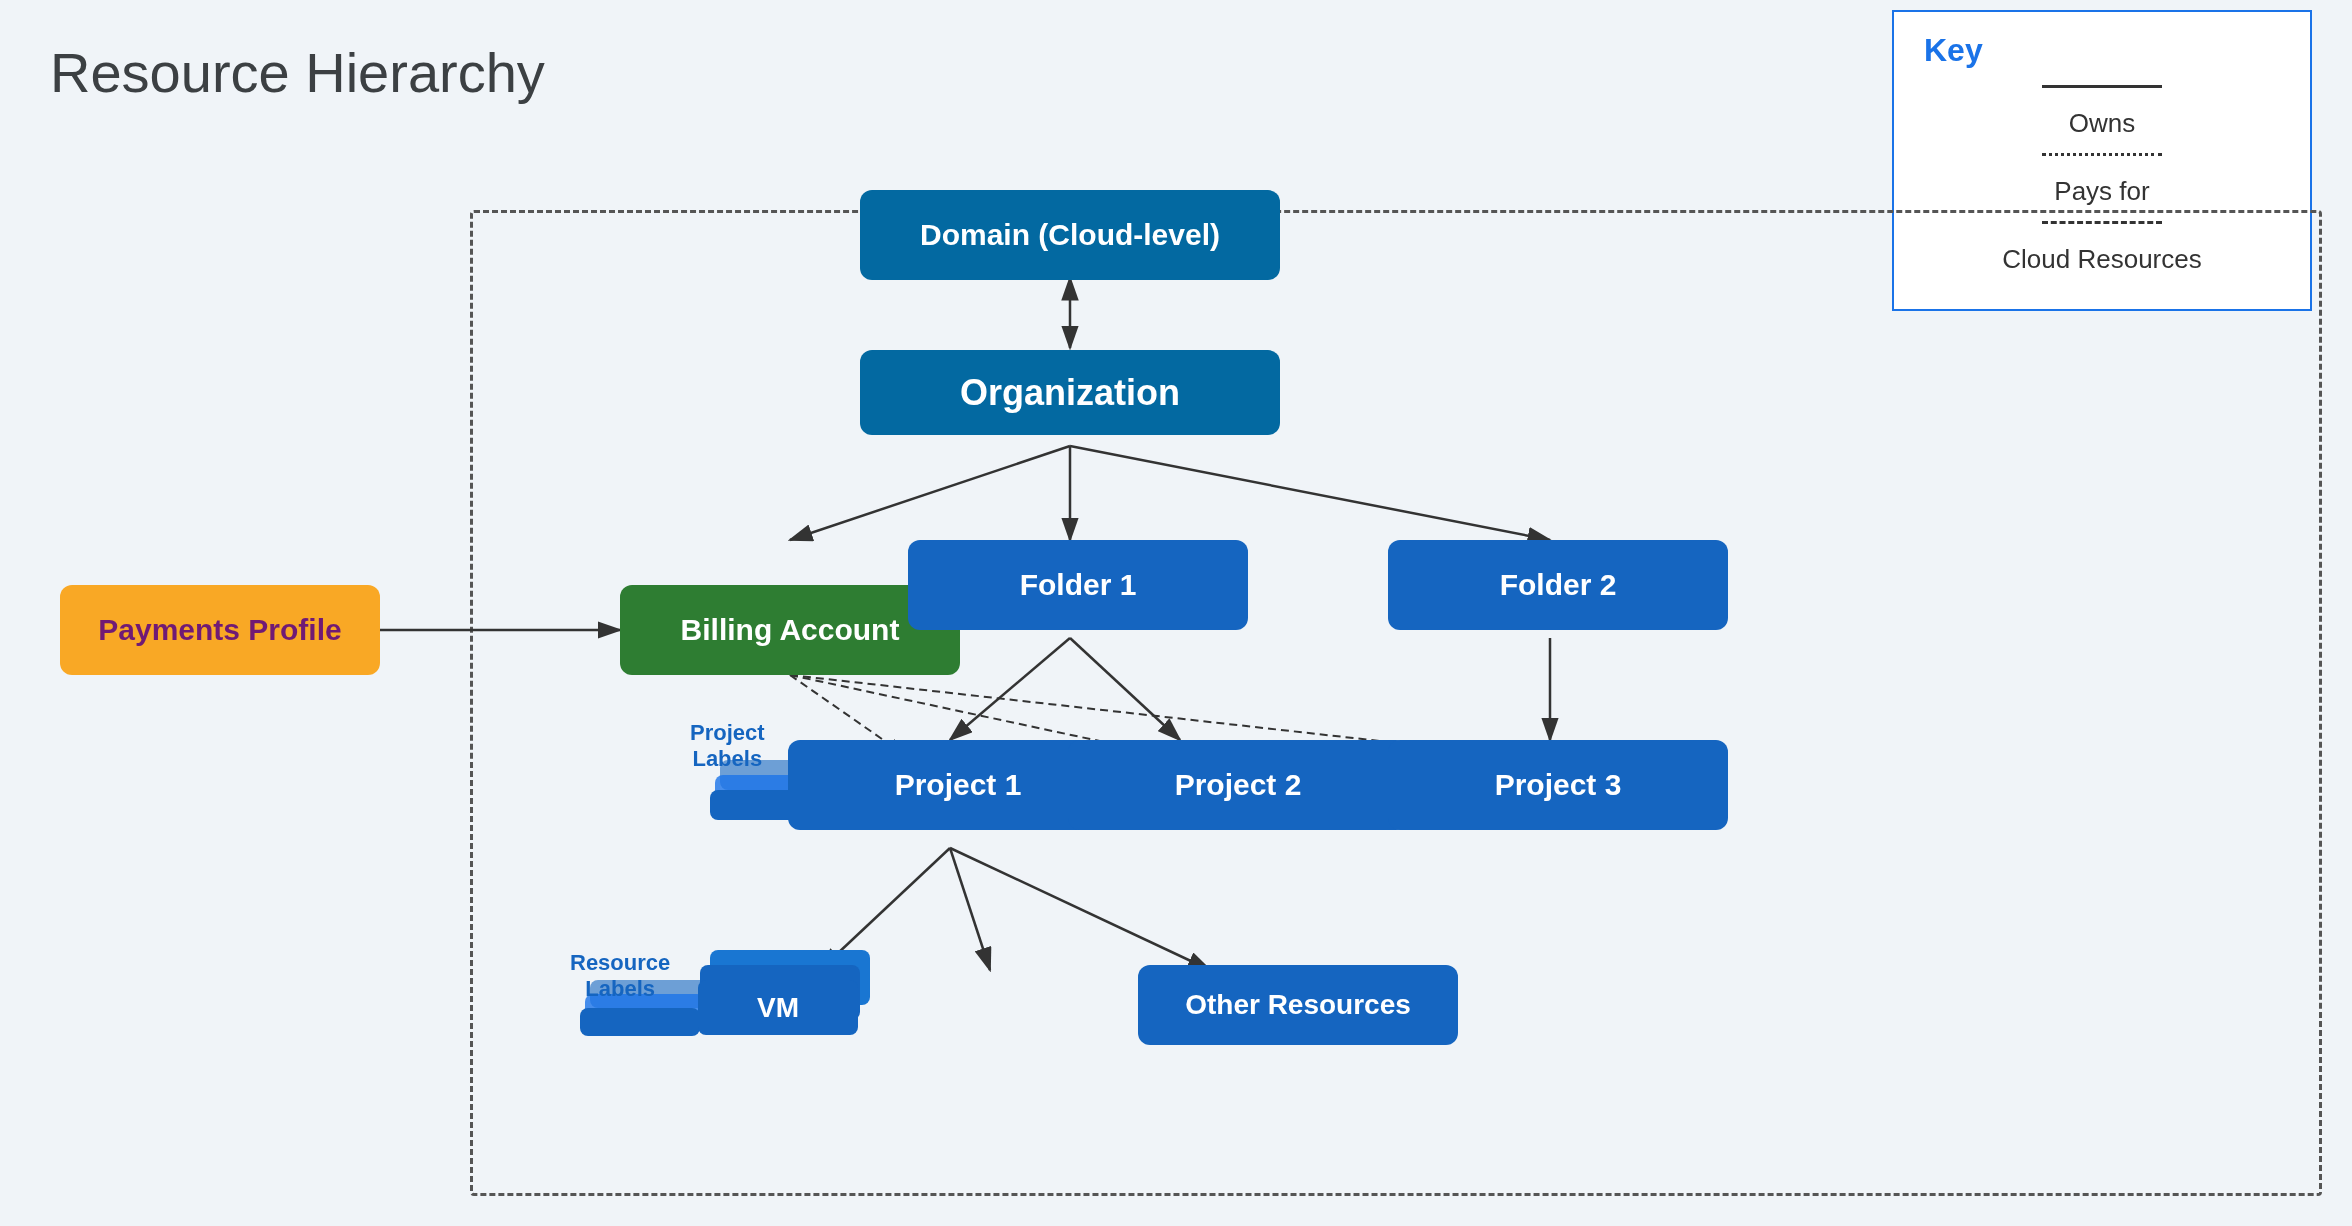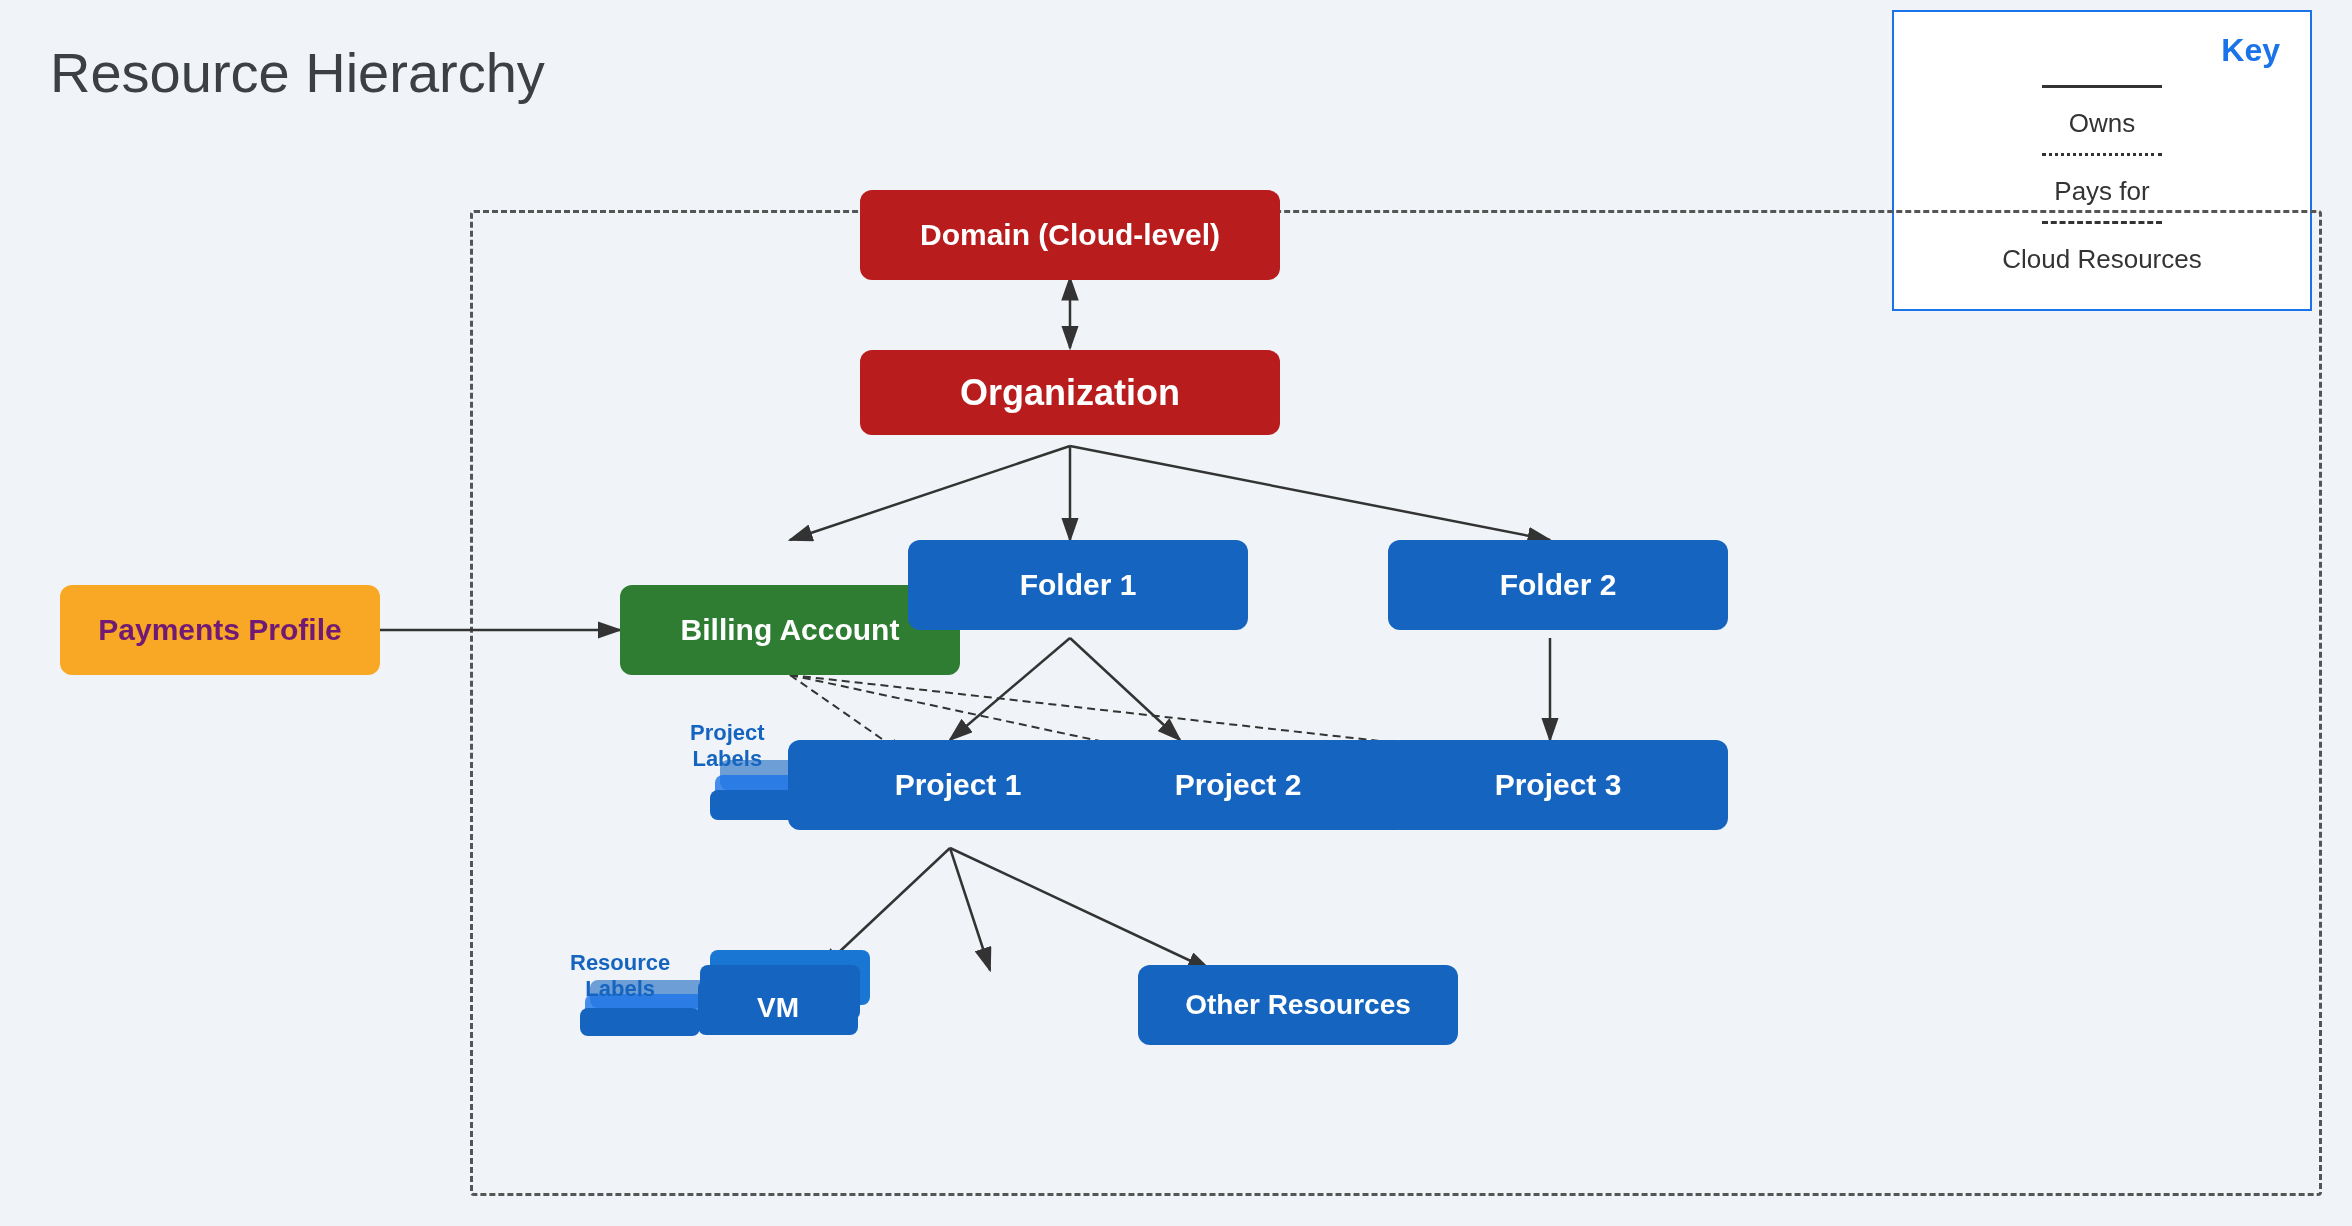--- a/index.html
+++ b/index.html
@@ -29,21 +29,20 @@
       width: 420px;
       border: 2px solid #1a73e8;
       background: white;
       padding: 20px 30px 20px 30px;
     }
     .key-title {
       font-size: 32px;
       font-weight: 700;
       color: #1a73e8;
       margin-bottom: 16px;
-      text-align: right;
     }
     .key-item {
       display: flex;
       align-items: center;
       margin-bottom: 14px;
       gap: 20px;
       flex-direction: column;
     }
     .key-line {
       width: 120px;
@@ -89,21 +88,21 @@
       position: absolute;
       border-radius: 12px;
       display: flex;
       align-items: center;
       justify-content: center;
       font-weight: 700;
       color: white;
       text-align: center;
     }
     .node-red {
-      background: #b91c1c;
+      background: #0369a1;
     }
     .node-green {
       background: #2e7d32;
     }
     .node-blue {
       background: #1565c0;
       margin-left: 8px;
     }
     .node-yellow {
       background: #f9a825;

